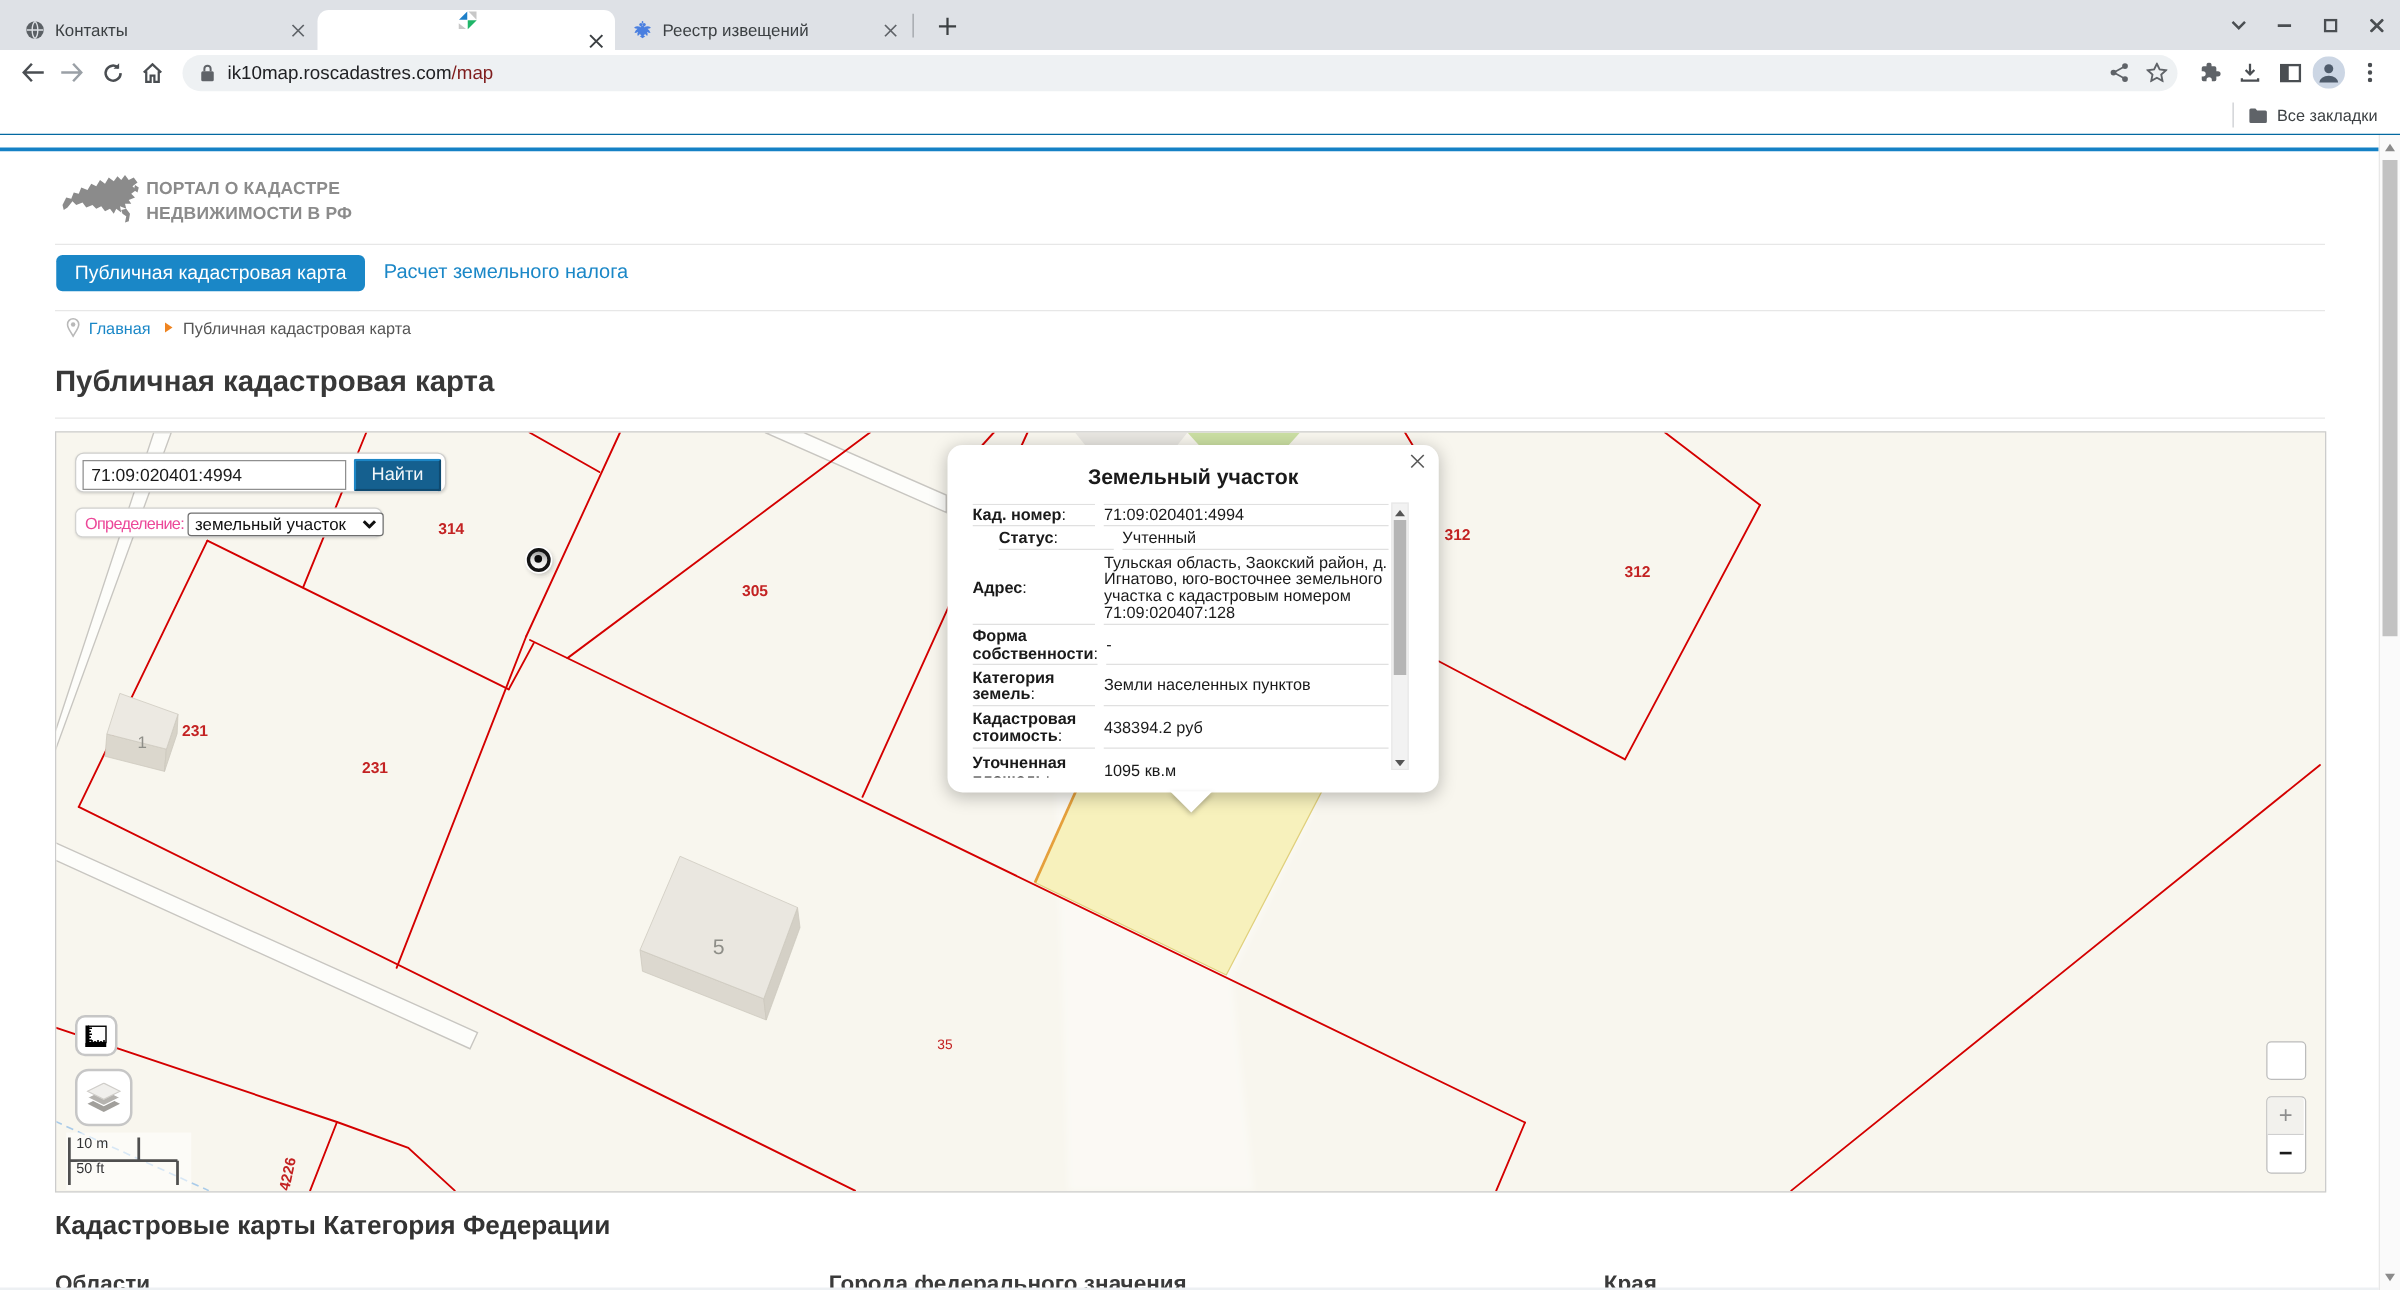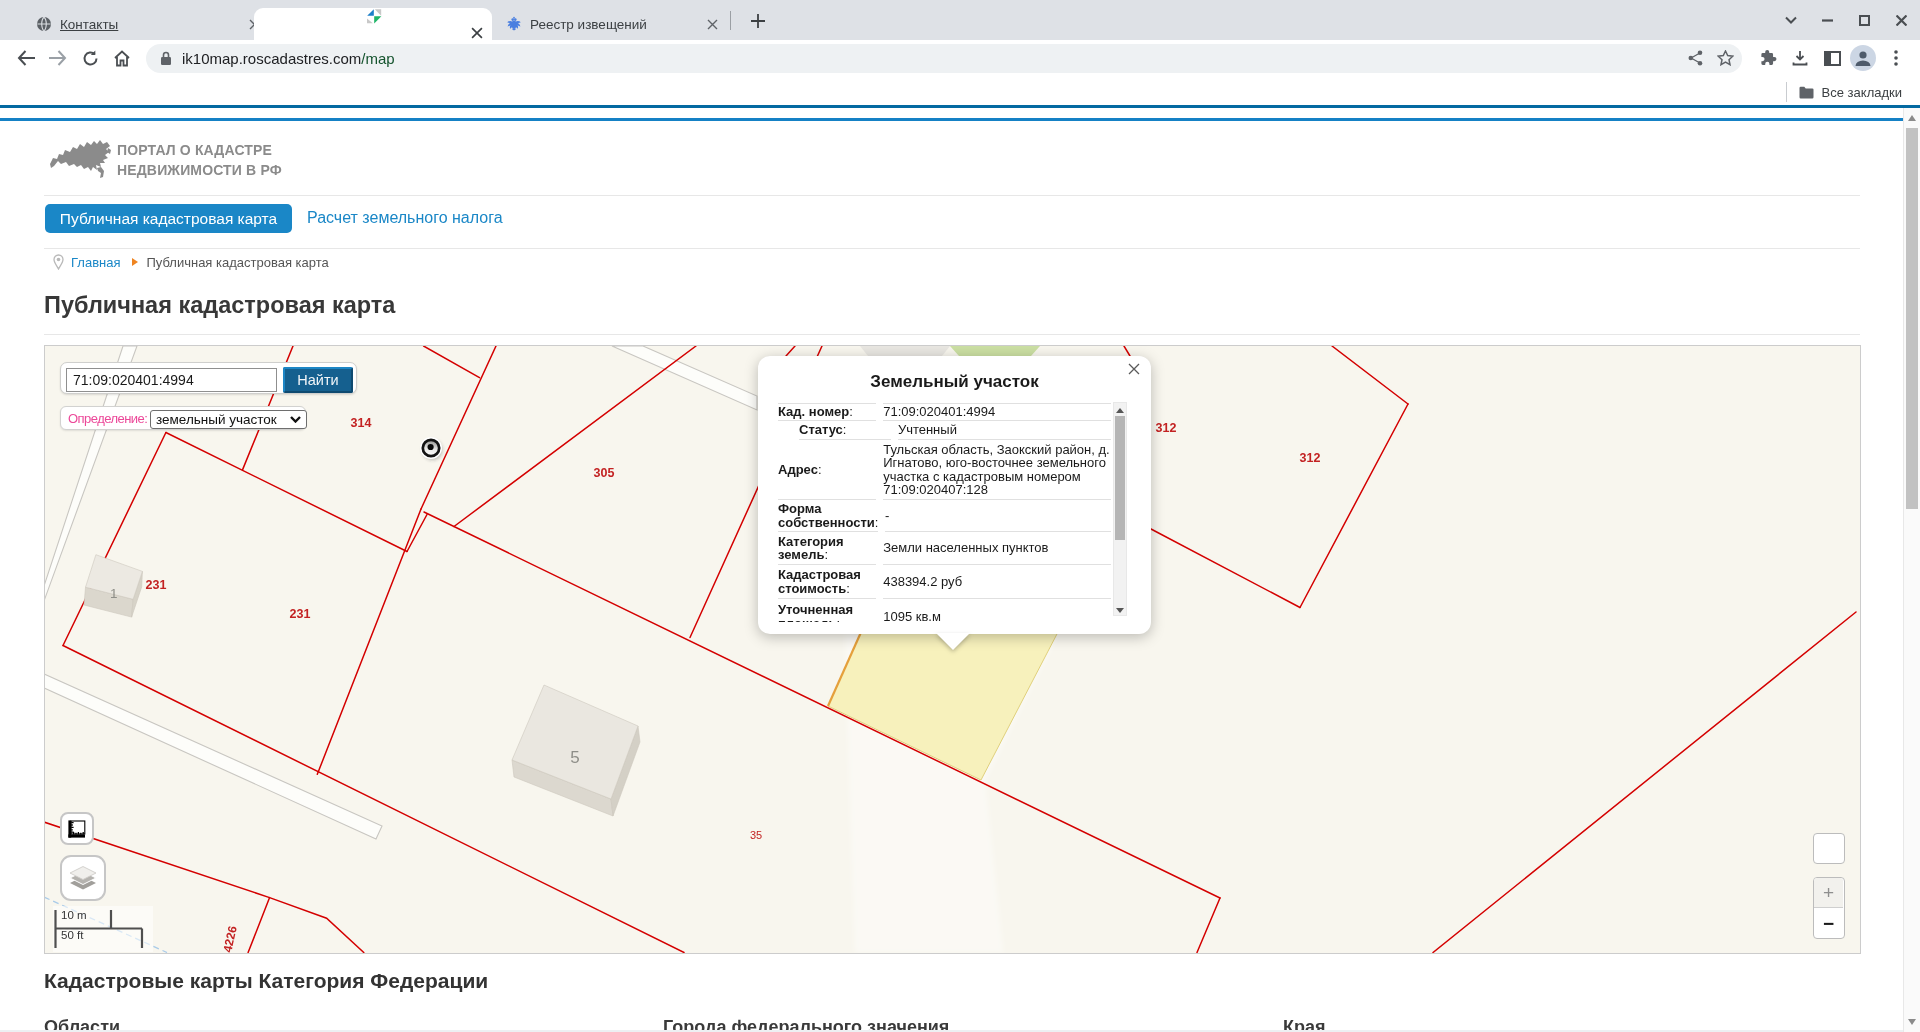--- a/index.html
+++ b/index.html
@@ -7,43 +7,43 @@
     font-family:"Liberation Sans", sans-serif; }
   .abs { position:absolute; }
 
   
   #tabbar { position:absolute; left:0; top:0; width:1920px; height:40px; background:#dee1e6; }
   .tab { position:absolute; top:8px; height:32px; display:flex; align-items:center; font-size:13.5px; color:#3c4043; }
   .tab .favicon { width:16px; height:16px; margin:0 8px 0 10px; flex:0 0 auto; }
   .tab .tab-title { white-space:nowrap; overflow:hidden; position:relative; }
   .tab .tab-close { width:17px; height:17px; display:flex; align-items:center; justify-content:center; margin-left:auto; margin-right:7px; flex:0 0 auto; }
   .tab.active { background:#fff; border-radius:9px 9px 0 0;flex-direction:column; }
-  #tab1 { left:26px; width:244px;text-decoration:underline; }
+  #tab1 { left:10px; width:244px; }
   #tab1 .tab-title { width:150px; }
   #tab2 { left:254px; width:238px; }
   #tab2 .tab-title { width:172px; }
   #tab2 .tab-title::after { content:""; position:absolute; right:0; top:0; width:24px; height:100%;
      background:linear-gradient(90deg, rgba(255,255,255,0), #fff); }
   #tab3 { left:496px; width:232px; }
   #tab3 .tab-title { width:150px; }
   .tab-sep { position:absolute; left:730px; top:11px; width:1px; height:19px; background:#9b9fa4; }
   #newtab { position:absolute; left:744px; top:7px; width:28px; height:28px; display:flex; align-items:center; justify-content:center; }
   #winctl { position:absolute; right:0; top:0; height:40px; display:flex; align-items:center; }
   #winctl .wbtn { width:37px; height:40px; display:flex; align-items:center; justify-content:center; }
 
   #toolbar { position:absolute; left:0; top:40px; width:1920px; height:36px; background:#fff; }
   .tbtn { position:absolute; top:2px; width:32px; height:32px; display:flex; align-items:center; justify-content:center; }
   #urlbar { position:absolute; left:146px; top:3.5px; width:1596px; height:29px; background:#eef1f3; border-radius:15px;
      display:flex; align-items:center; }
   #urlbar .lock { margin-left:14px; }
   #urltext { font-size:15px; color:#202124; margin-left:10px; white-space:nowrap; }
-  #urltext .urlpath { color:#14532d; }
+  #urltext .urlpath { color:#7f1d1d; }
   #urlbar-right { position:absolute; right:8px; top:0; height:29px; display:flex; align-items:center; gap:14px; }
 
-  #bookmarks { position:absolute; left:0; top:76px; width:1920px; height:32px; background:#fff; border-bottom:3px solid #0369a1; }
+  #bookmarks { position:absolute; left:0; top:76px; width:1920px; height:32px; background:#fff; border-bottom:1px solid #0369a1; }
   #bm-right { position:absolute; right:18px; top:0; height:32px; display:flex; align-items:center; }
   #bm-sep { width:1px; height:20px; background:#c9ccd0; margin-right:12px; }
   #bm-label { font-size:13px; color:#3c4043; margin-left:8px; }
 
   
   #scrollbar { position:absolute; left:1903px; top:108px; width:17px; height:924px; background:#fafafa; border-left:1px solid #e8e8e8; }
   #scrollbar .sb-up { position:absolute; left:0; top:4px; width:16px; height:12px; display:flex; align-items:center; justify-content:center; }
   #scrollbar .sb-down { position:absolute; left:0; bottom:4px; width:16px; height:12px; display:flex; align-items:center; justify-content:center; }
   #sb-thumb { position:absolute; left:2px; top:20px; width:12px; height:381px; background:#c2c2c2; }
   .tri-up { width:0; height:0; border-left:4.5px solid transparent; border-right:4.5px solid transparent; border-bottom:6px solid #8b8b8b; }

